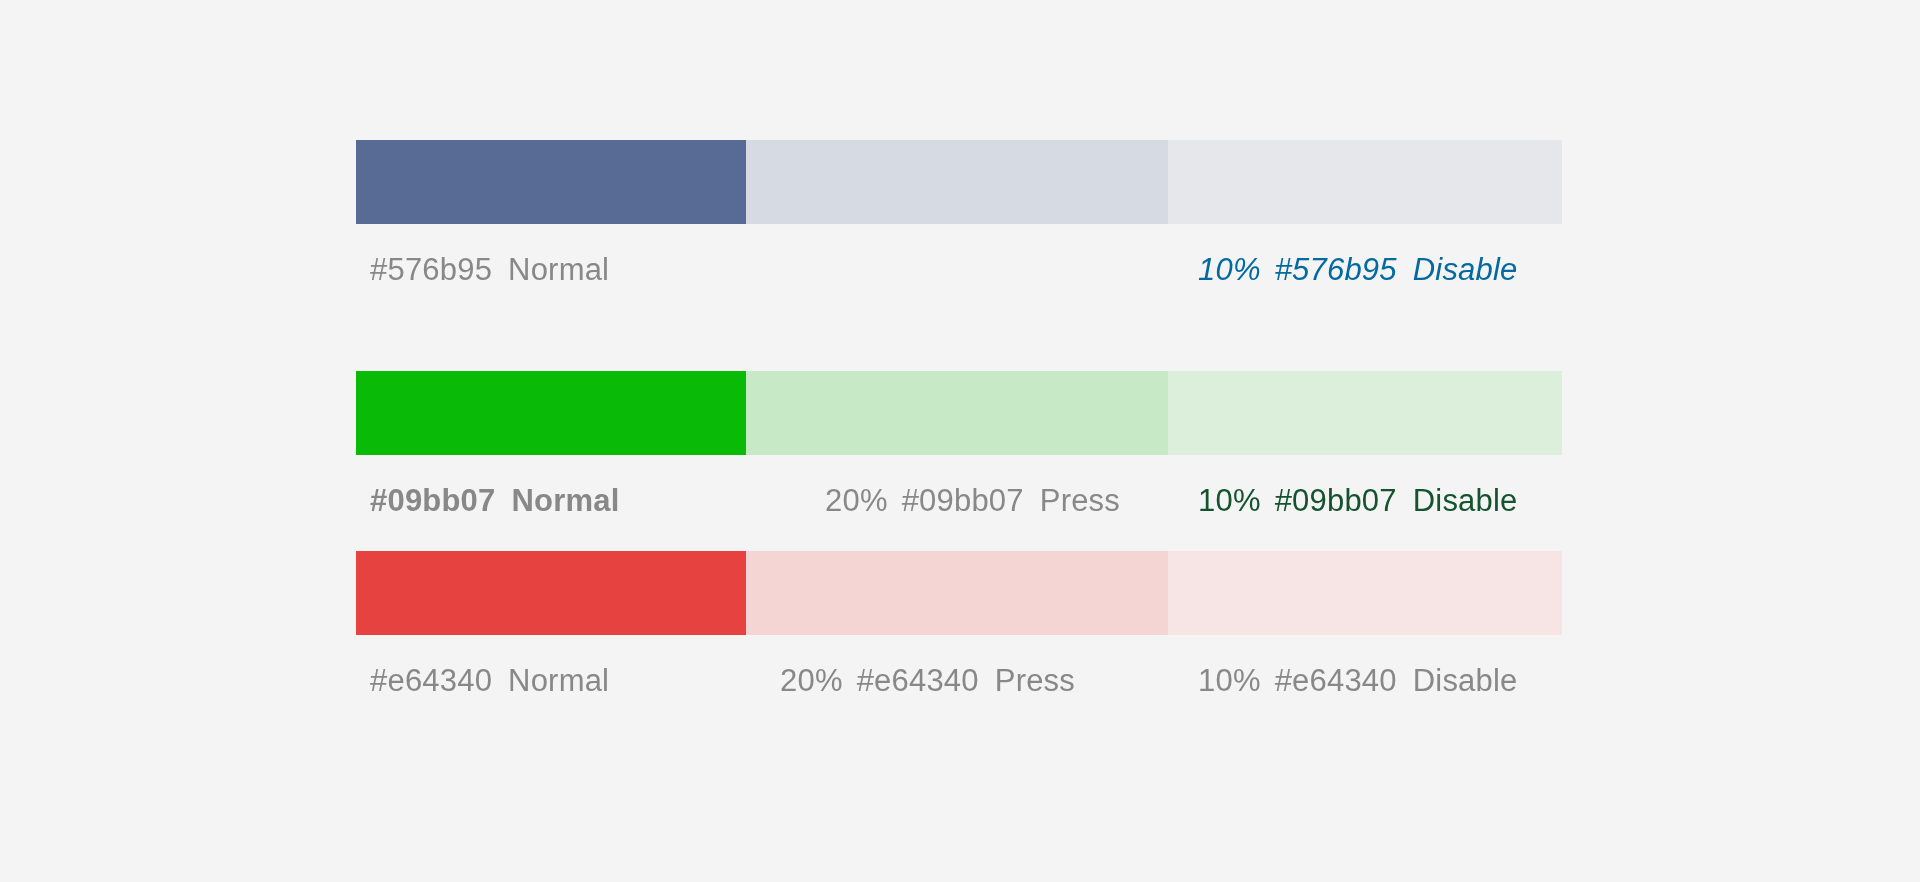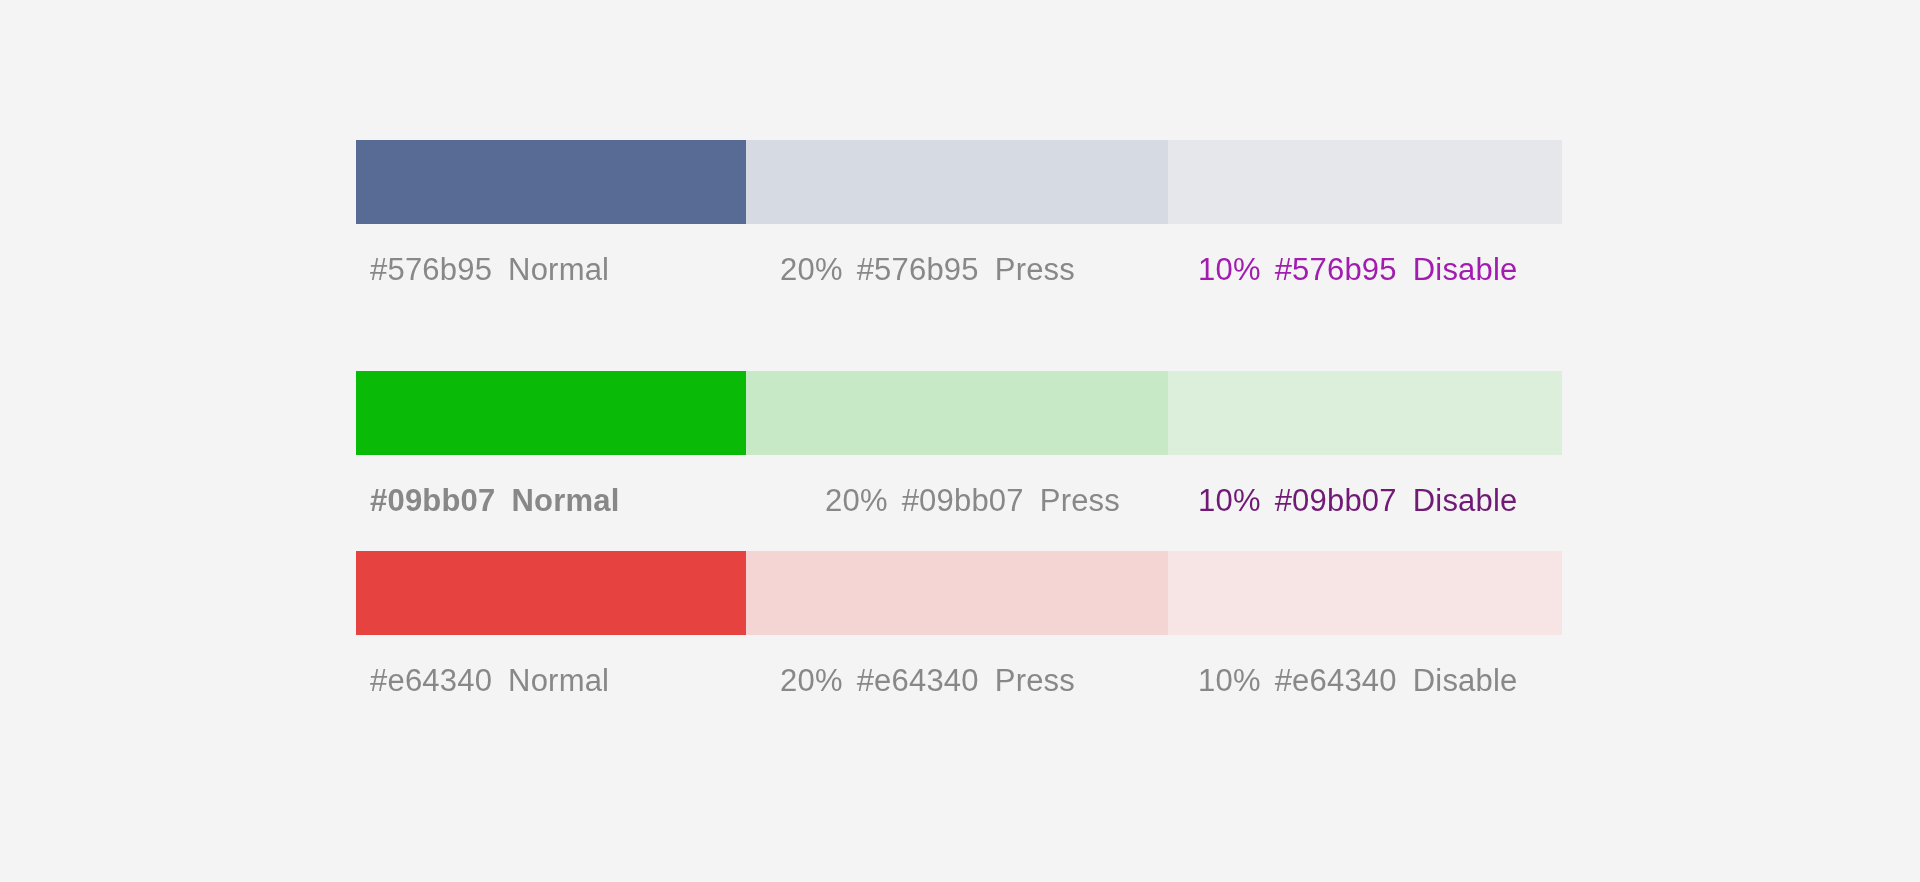--- a/index.html
+++ b/index.html
@@ -84,45 +84,42 @@
     <div class="swatch-bar">
       <div class="swatch swatch-normal" style="background: rgb(87, 107, 149);"></div>
       <div class="swatch swatch-press" style="background: rgb(214, 218, 226);"></div>
       <div class="swatch swatch-disable" style="background: rgb(229, 231, 235);"></div>
     </div>
 
     <div class="caption-row">
       <div class="caption caption-normal" style="color: rgb(136, 136, 136);">
         <span class="hex">#576b95</span><span class="state">Normal</span>
       </div>
-      <div class="caption caption-press" style="color: rgb(136, 136, 136);">
-        <span class="pct">20%</span><span class="hex">#576b95</span><span class="state">Press</span>
-      </div>
-      <div class="caption caption-disable" style="color: #a21caf;">
+      <div class="caption caption-disable" style="color: #0369a1; font-style: italic;">
         <span class="pct">10%</span><span class="hex">#576b95</span><span class="state">Disable</span>
       </div>
     </div>
   </div>
 
   <div class="palette-row row-green">
 
     <div class="swatch-bar">
       <div class="swatch swatch-normal" style="background: rgb(9, 187, 7);"></div>
       <div class="swatch swatch-press" style="background: rgb(199, 233, 198);"></div>
       <div class="swatch swatch-disable" style="background: rgb(220, 239, 219);"></div>
     </div>
 
     <div class="caption-row">
       <div class="caption caption-normal" style="color: rgb(136, 136, 136); font-weight: bold;">
         <span class="hex">#09bb07</span><span class="state">Normal</span>
       </div>
       <div class="caption caption-press" style="color: rgb(136, 136, 136); margin-left: 45px;">
         <span class="pct">20%</span><span class="hex">#09bb07</span><span class="state">Press</span>
       </div>
-      <div class="caption caption-disable" style="color: #701a75; text-align: right;">
+      <div class="caption caption-disable" style="color: #14532d; text-align: right;">
         <span class="pct">10%</span><span class="hex">#09bb07</span><span class="state">Disable</span>
       </div>
     </div>
   </div>
 
   <div class="palette-row row-red">
 
     <div class="swatch-bar">
       <div class="swatch swatch-normal" style="background: rgb(230, 67, 64);"></div>
       <div class="swatch swatch-press" style="background: rgb(244, 213, 212);"></div>

